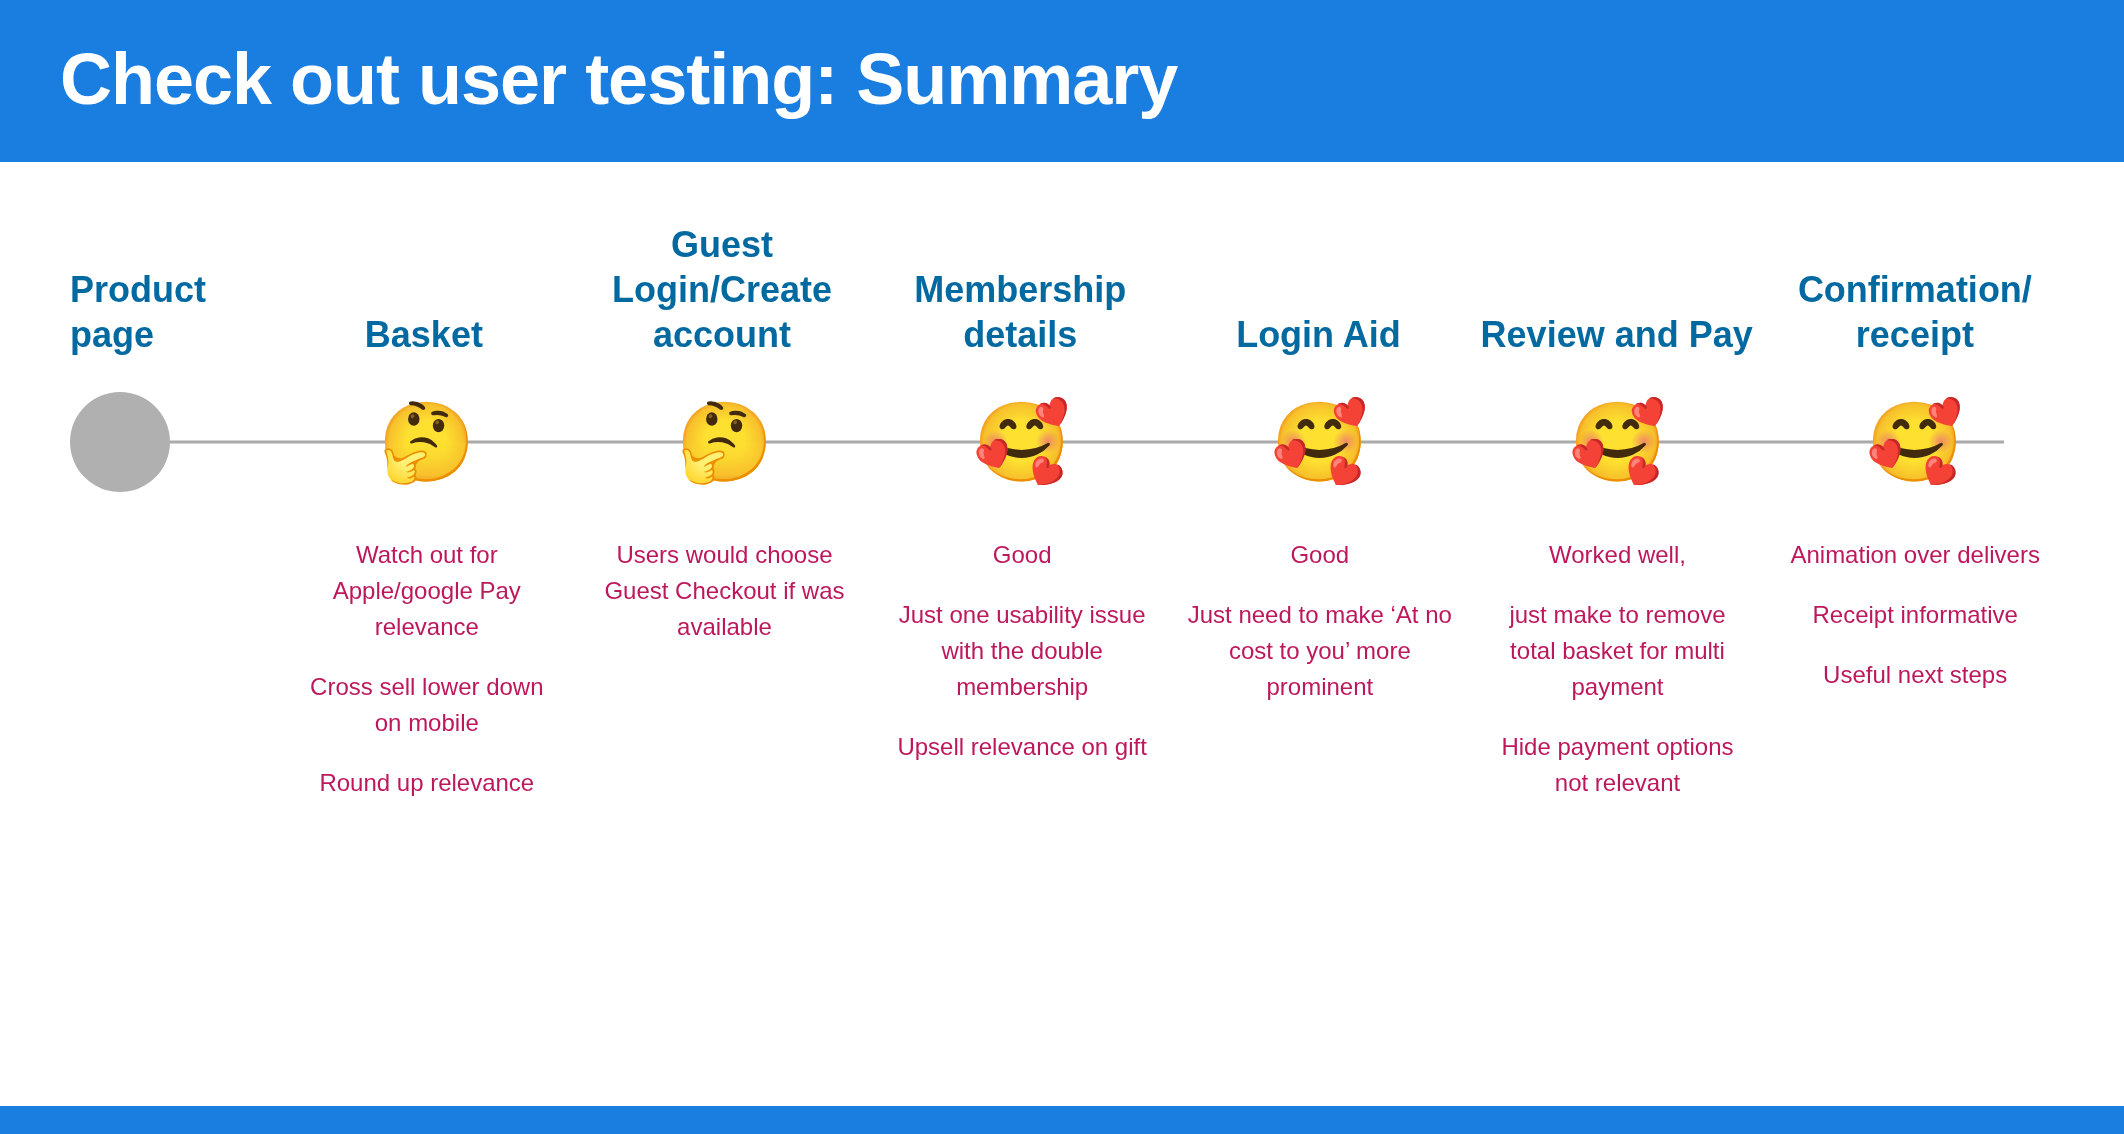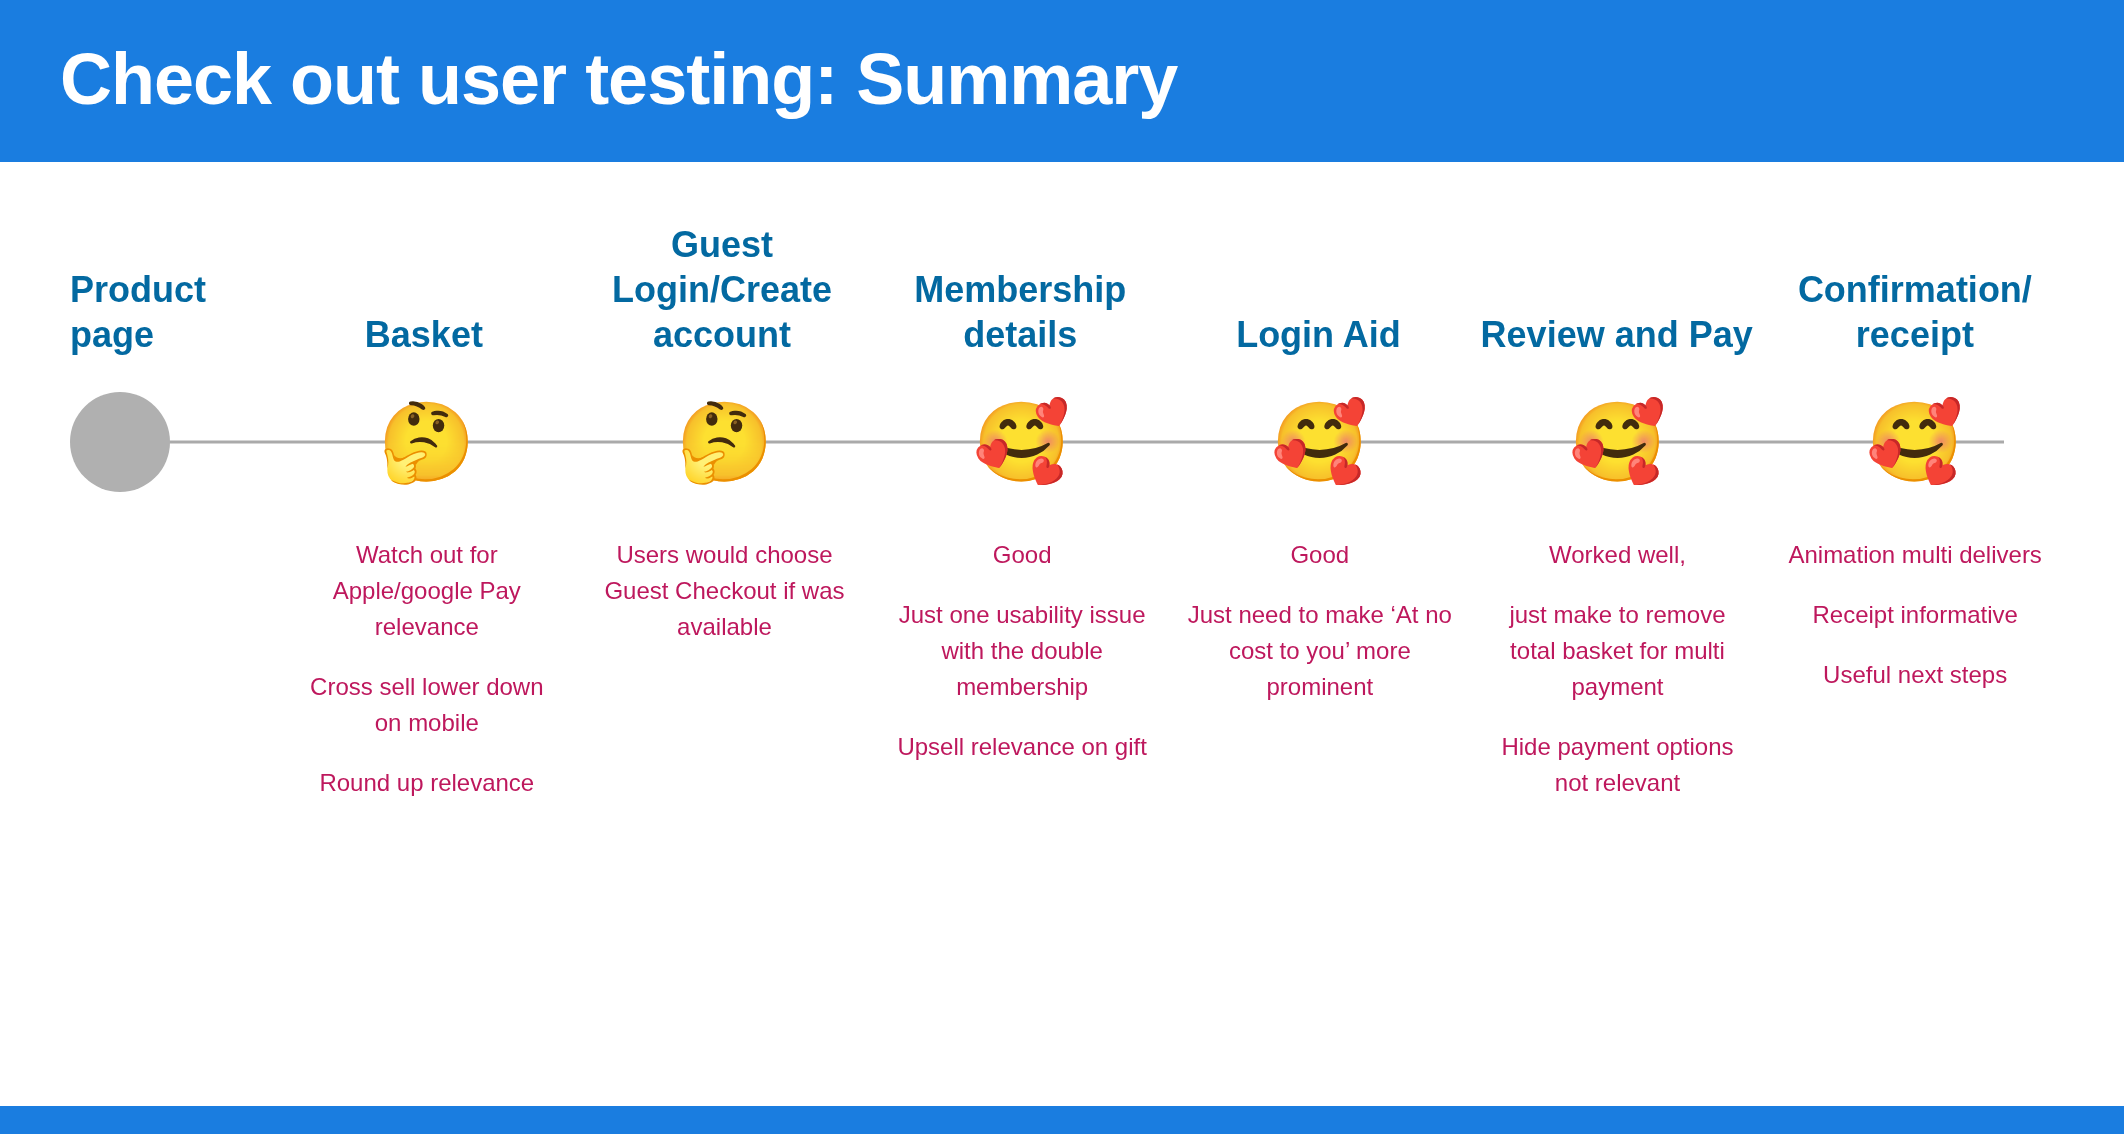--- a/index.html
+++ b/index.html
@@ -210,21 +210,21 @@
         <div class="stage-notes">
           <p>Good</p>
           <p>Just need to make ‘At no cost to you’ more prominent</p>
         </div>
         <div class="stage-notes">
           <p>Worked well,</p>
           <p>just make to remove total basket for multi payment</p>
           <p>Hide payment options not relevant</p>
         </div>
         <div class="stage-notes">
-          <p>Animation multi delivers</p>
+          <p>Animation over delivers</p>
           <p>Receipt informative</p>
           <p>Useful next steps</p>
         </div>
       </div>
 
   </div>
 </div>
 
 <div class="footer-bar"></div>
 

